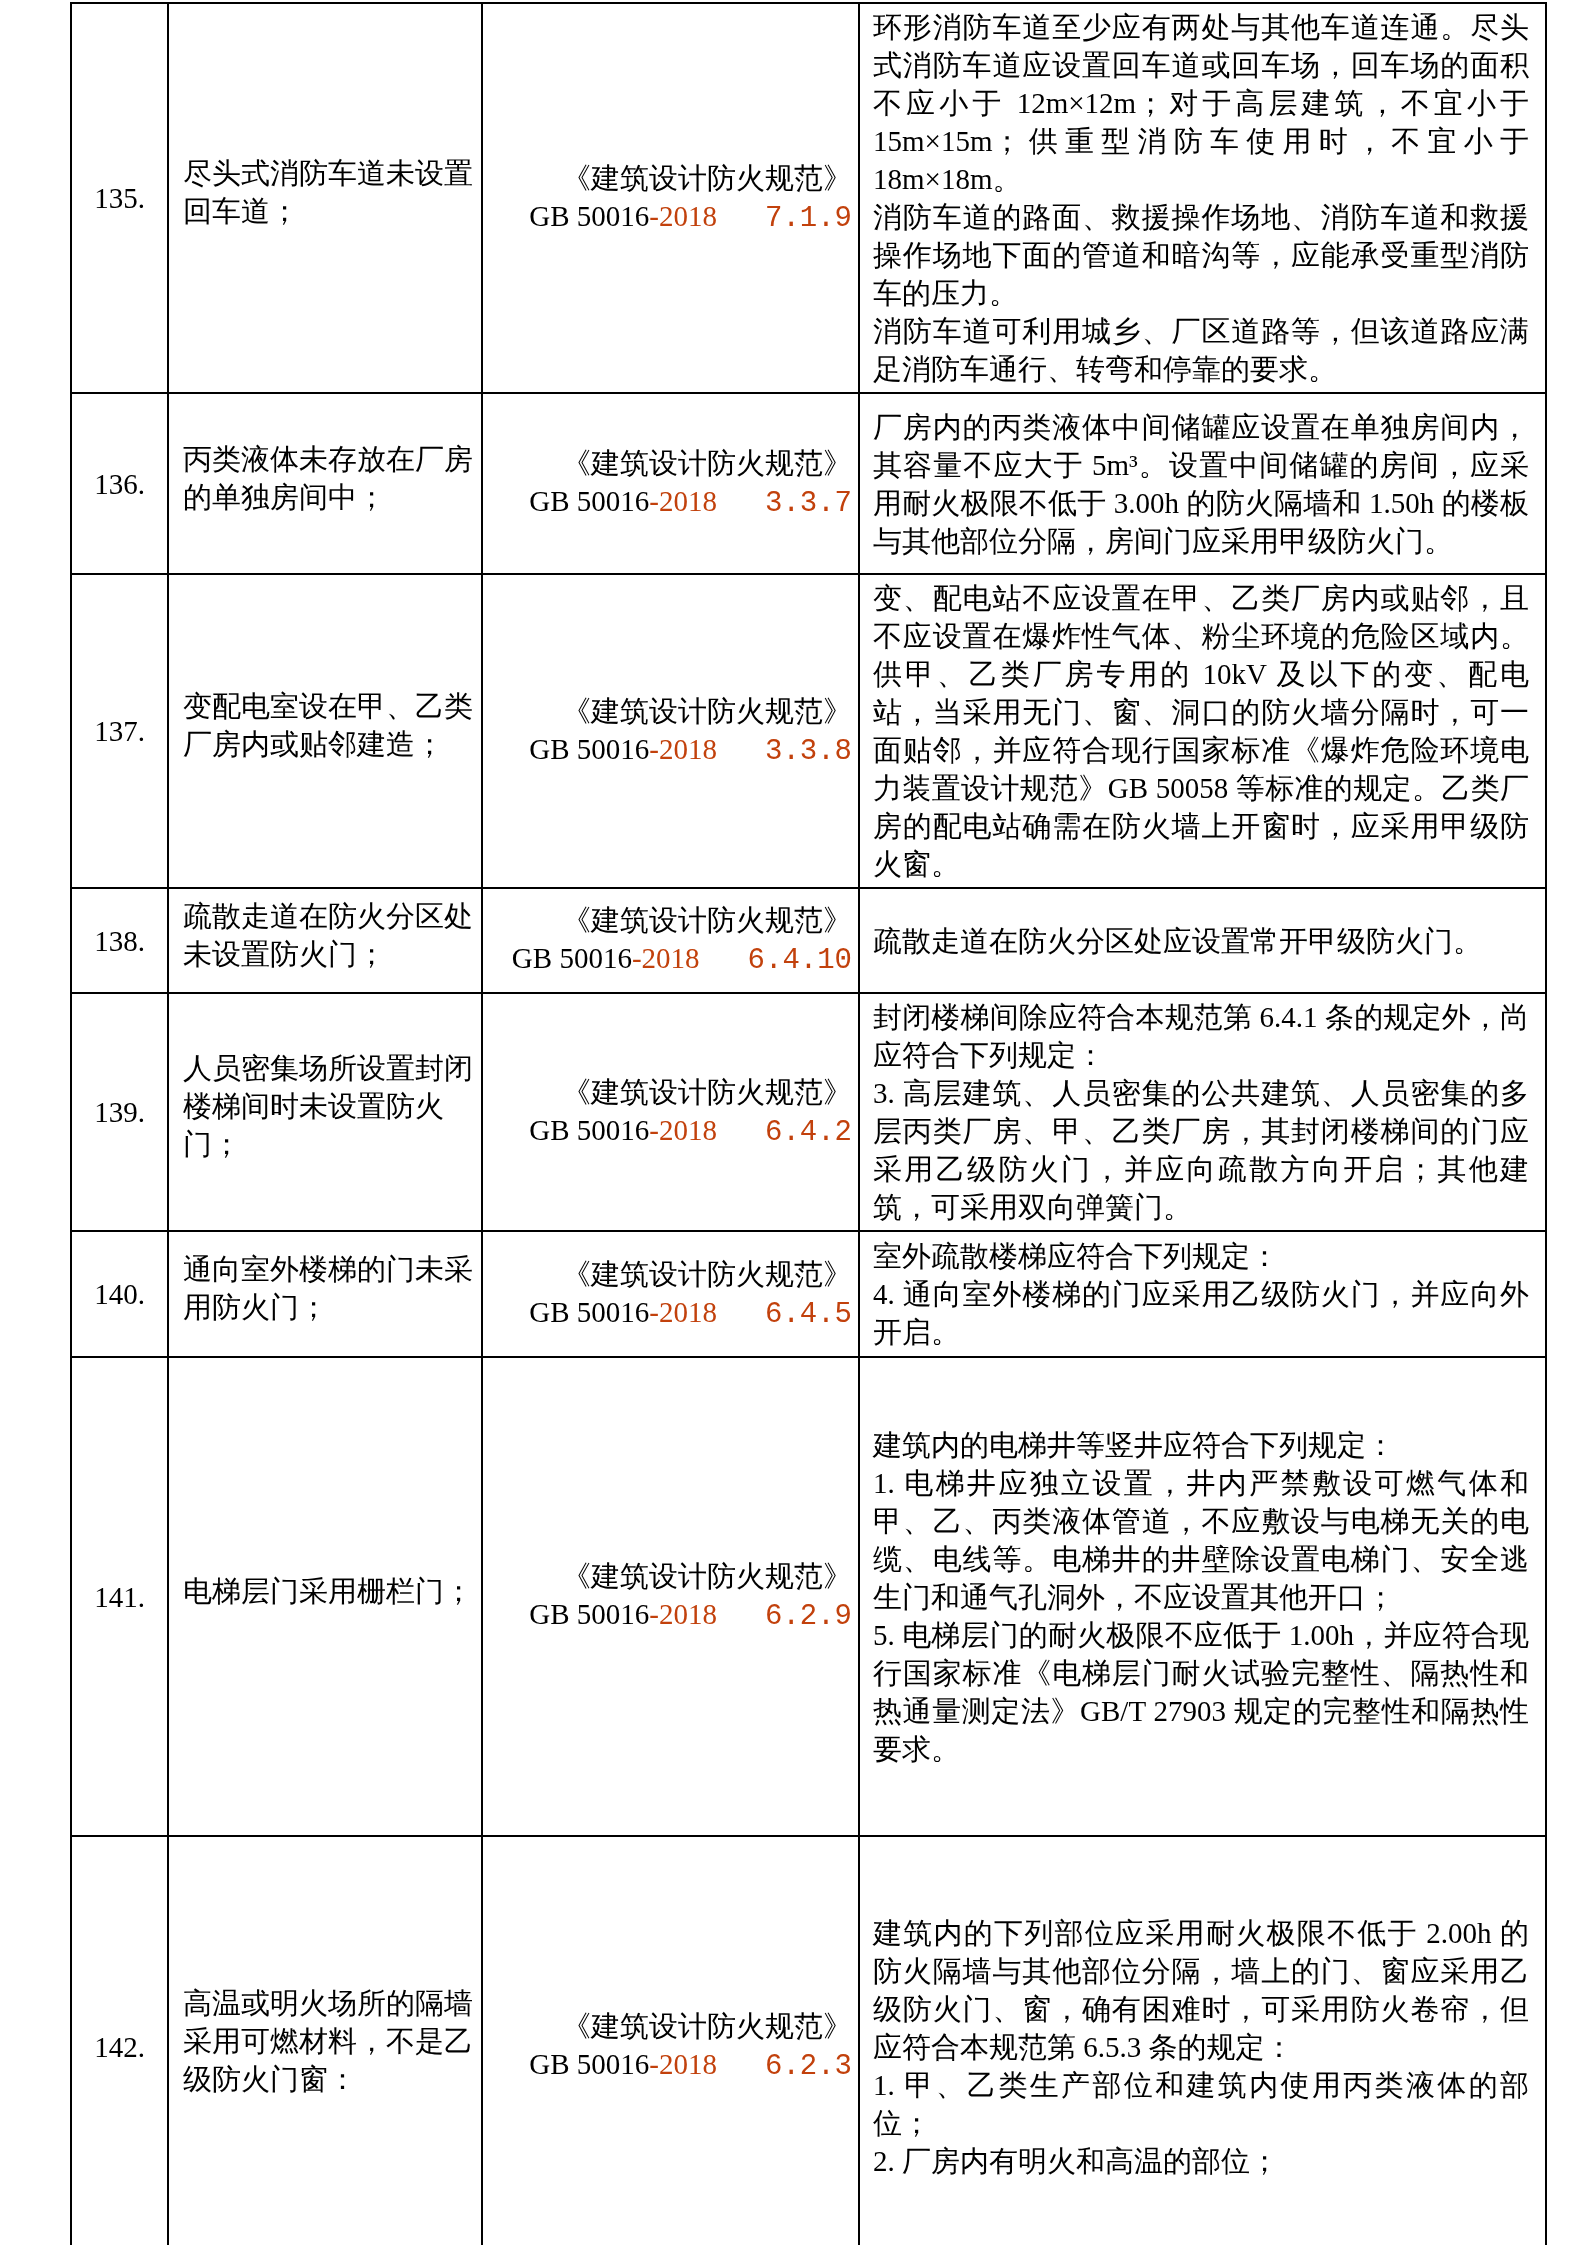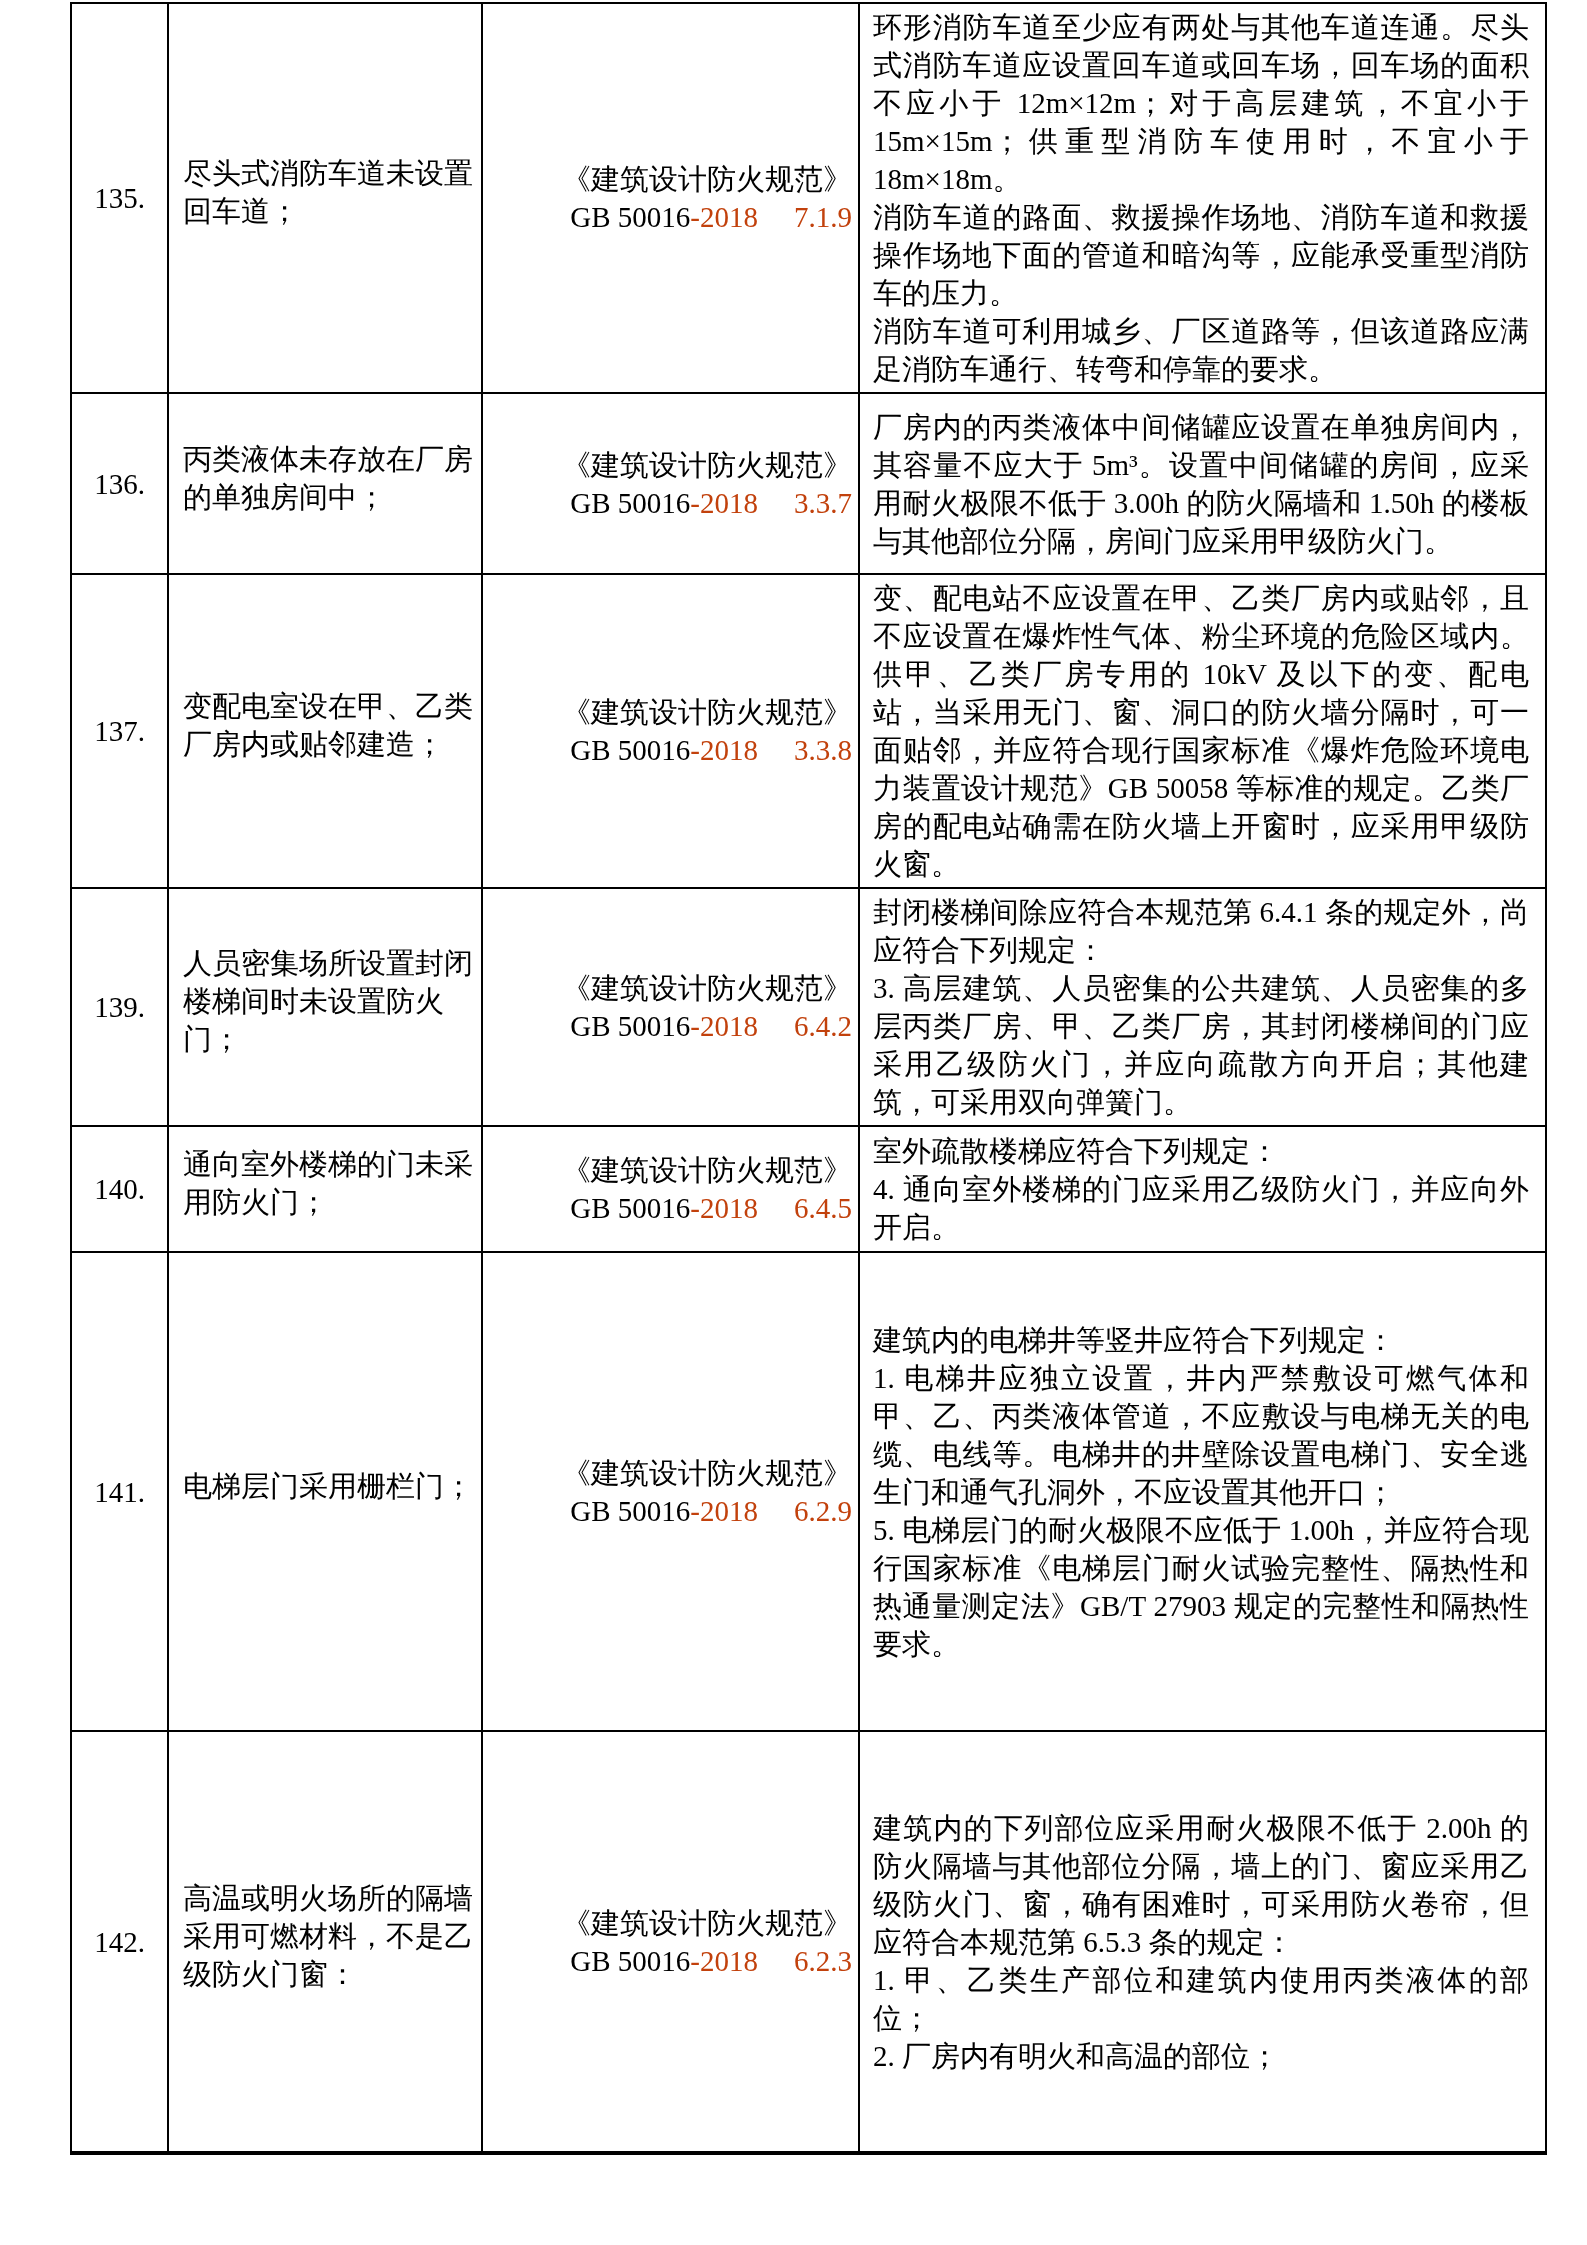--- a/index.html
+++ b/index.html
@@ -59,21 +59,21 @@
     white-space: nowrap;
   }
   td.detail {
     padding: 4px 16px 4px 13px;
     text-align: justify;
     margin-left: 32px;
   }
   td.detail .para { margin: 0; }
   .ref-line { display: block; }
   .red { color: #c2410c; }
-  .sect { margin-left: 36px; }
+  .sect { margin-left: 48px; font-family: Liberation Mono, monospace; }
 </style>
 </head>
 <body>
 
 <div class="page">
   <table class="vtable">
     <colgroup>
       <col class="c-num">
         <col class="c-issue">
         <col class="c-ref">
@@ -112,20 +112,31 @@
         <td class="issue">变配电室设在甲、乙类厂房内或贴邻建造；</td>
         <td class="ref">
           <span class="ref-line">《建筑设计防火规范》</span>
           <span class="ref-line"><span>GB 50016</span><span class="red">-2018</span><span class="red sect">3.3.8</span></span>
         </td>
         <td class="detail">
           <p class="para">变、配电站不应设置在甲、乙类厂房内或贴邻，且不应设置在爆炸性气体、粉尘环境的危险区域内。供甲、乙类厂房专用的 10kV 及以下的变、配电站，当采用无门、窗、洞口的防火墙分隔时，可一面贴邻，并应符合现行国家标准《爆炸危险环境电力装置设计规范》GB 50058 等标准的规定。乙类厂房的配电站确需在防火墙上开窗时，应采用甲级防火窗。</p>
         </td>
       </tr>
 
+      <tr class="r-138">
+        <td class="num">138.</td>
+        <td class="issue">疏散走道在防火分区处未设置防火门；</td>
+        <td class="ref">
+          <span class="ref-line">《建筑设计防火规范》</span>
+          <span class="ref-line"><span>GB 50016</span><span class="red">-2018</span><span class="red sect">6.4.10</span></span>
+        </td>
+        <td class="detail">
+          <p class="para">疏散走道在防火分区处应设置常开甲级防火门。</p>
+        </td>
+      </tr>
 
       <tr class="r-139">
         <td class="num">139.</td>
         <td class="issue">人员密集场所设置封闭楼梯间时未设置防火门；</td>
         <td class="ref">
           <span class="ref-line">《建筑设计防火规范》</span>
           <span class="ref-line"><span>GB 50016</span><span class="red">-2018</span><span class="red sect">6.4.2</span></span>
         </td>
         <td class="detail">
           <p class="para">封闭楼梯间除应符合本规范第 6.4.1 条的规定外，尚应符合下列规定：</p>

